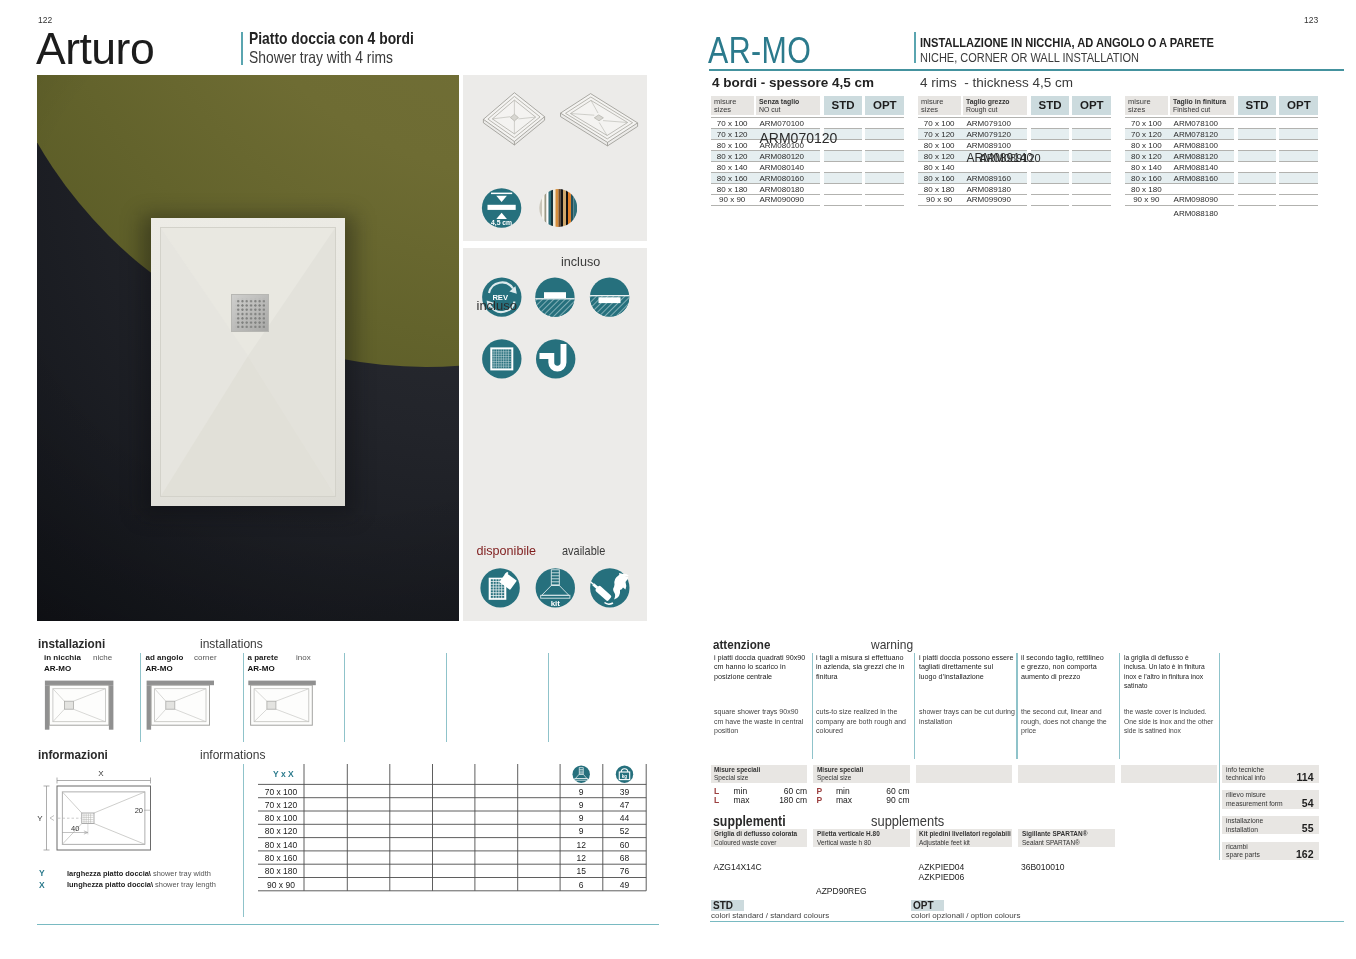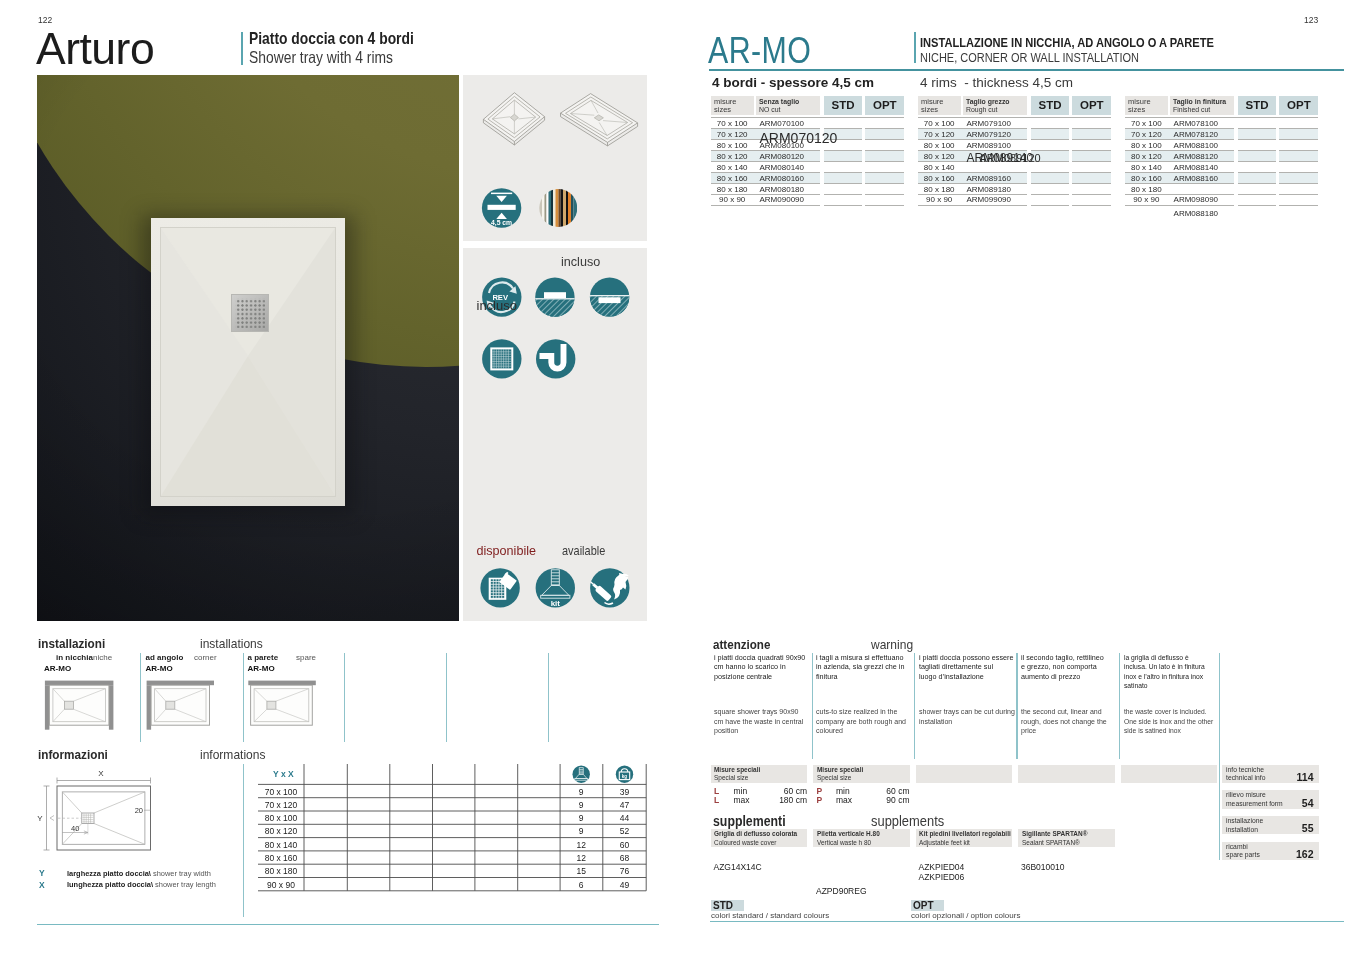--- a/index.html
+++ b/index.html
@@ -249,21 +249,21 @@
 <div class="abs" style="left:38px;top:636px;font-size:13.5px;font-weight:bold;color:#2a2a2a;transform:scaleX(0.87);transform-origin:0 0;">installazioni</div>
 
 <div class="abs" style="left:200px;top:636px;font-size:13.5px;color:#3a3a3a;transform:scaleX(0.89);transform-origin:0 0;">installations</div>
 
 <div class="abs" style="left:140px;top:653px;width:1.3px;height:89px;background:#8fc3ca;"></div>
 <div class="abs" style="left:242.5px;top:653px;width:1.3px;height:89px;background:#8fc3ca;"></div>
 <div class="abs" style="left:344px;top:653px;width:1.3px;height:89px;background:#8fc3ca;"></div>
 <div class="abs" style="left:445.5px;top:653px;width:1.3px;height:89px;background:#8fc3ca;"></div>
 <div class="abs" style="left:548px;top:653px;width:1.3px;height:89px;background:#8fc3ca;"></div>
 
-<div class="abs" style="left:56px;top:653px;font-size:8px;font-weight:bold;color:#222;">in nicchia</div>
+<div class="abs" style="left:44px;top:653px;font-size:8px;font-weight:bold;color:#222;">in nicchia</div>
 <div class="abs" style="left:93px;top:653px;font-size:8px;color:#555;">niche</div>
 <div class="abs" style="left:44px;top:664px;font-size:8px;font-weight:bold;color:#111;">AR-MO</div>
 
 <svg class="abs" style="left:37px;top:676px;" width="100" height="60" viewBox="0 0 100 60">
   <rect x="7.9" y="4.6" width="68.5" height="4.6" fill="#909090"></rect>
   <rect x="7.9" y="9.2" width="4.5" height="44.5" fill="#909090"></rect>
   <rect x="71.9" y="9.2" width="4.5" height="44.5" fill="#909090"></rect>
   <rect x="12.4" y="9.2" width="59.5" height="40" fill="#fdfdfc" stroke="#a3a3a0" stroke-width="1"></rect>
   <rect x="15.9" y="12.7" width="52.5" height="33" fill="none" stroke="#c0c0bd" stroke-width="0.8"></rect>
   <g stroke="#c8c8c5" stroke-width="0.7">
@@ -287,21 +287,21 @@
   <g stroke="#c8c8c5" stroke-width="0.7">
     <line x1="15.6" y1="12.7" x2="26.8" y2="25.2"></line>
     <line x1="15.6" y1="45.7" x2="26.8" y2="33.2"></line>
     <line x1="67.0" y1="12.7" x2="35.8" y2="25.2"></line>
     <line x1="67.0" y1="45.7" x2="35.8" y2="33.2"></line>
   </g>
   <rect x="26.8" y="25.2" width="9" height="8" fill="#e3e3e0" stroke="#ababa8" stroke-width="0.8"></rect>
 </svg>
 
 <div class="abs" style="left:247.5px;top:653px;font-size:8px;font-weight:bold;color:#222;">a parete</div>
-<div class="abs" style="left:296px;top:653px;font-size:8px;color:#555;">spare</div>
+<div class="abs" style="left:296px;top:653px;font-size:8px;color:#555;">inox</div>
 <div class="abs" style="left:247.5px;top:664px;font-size:8px;font-weight:bold;color:#111;">AR-MO</div>
 
 <svg class="abs" style="left:241px;top:676px;" width="100" height="60" viewBox="0 0 100 60">
   <rect x="7.3" y="4.6" width="67.5" height="4.6" fill="#909090"></rect>
   <rect x="9.6" y="9.2" width="61.7" height="40" fill="#fdfdfc" stroke="#a3a3a0" stroke-width="1"></rect>
   <rect x="13.1" y="12.7" width="54.7" height="33" fill="none" stroke="#c0c0bd" stroke-width="0.8"></rect>
   <g stroke="#c8c8c5" stroke-width="0.7">
     <line x1="13.1" y1="12.7" x2="25.9" y2="25.2"></line>
     <line x1="13.1" y1="45.7" x2="25.9" y2="33.2"></line>
     <line x1="67.8" y1="12.7" x2="34.9" y2="25.2"></line>

